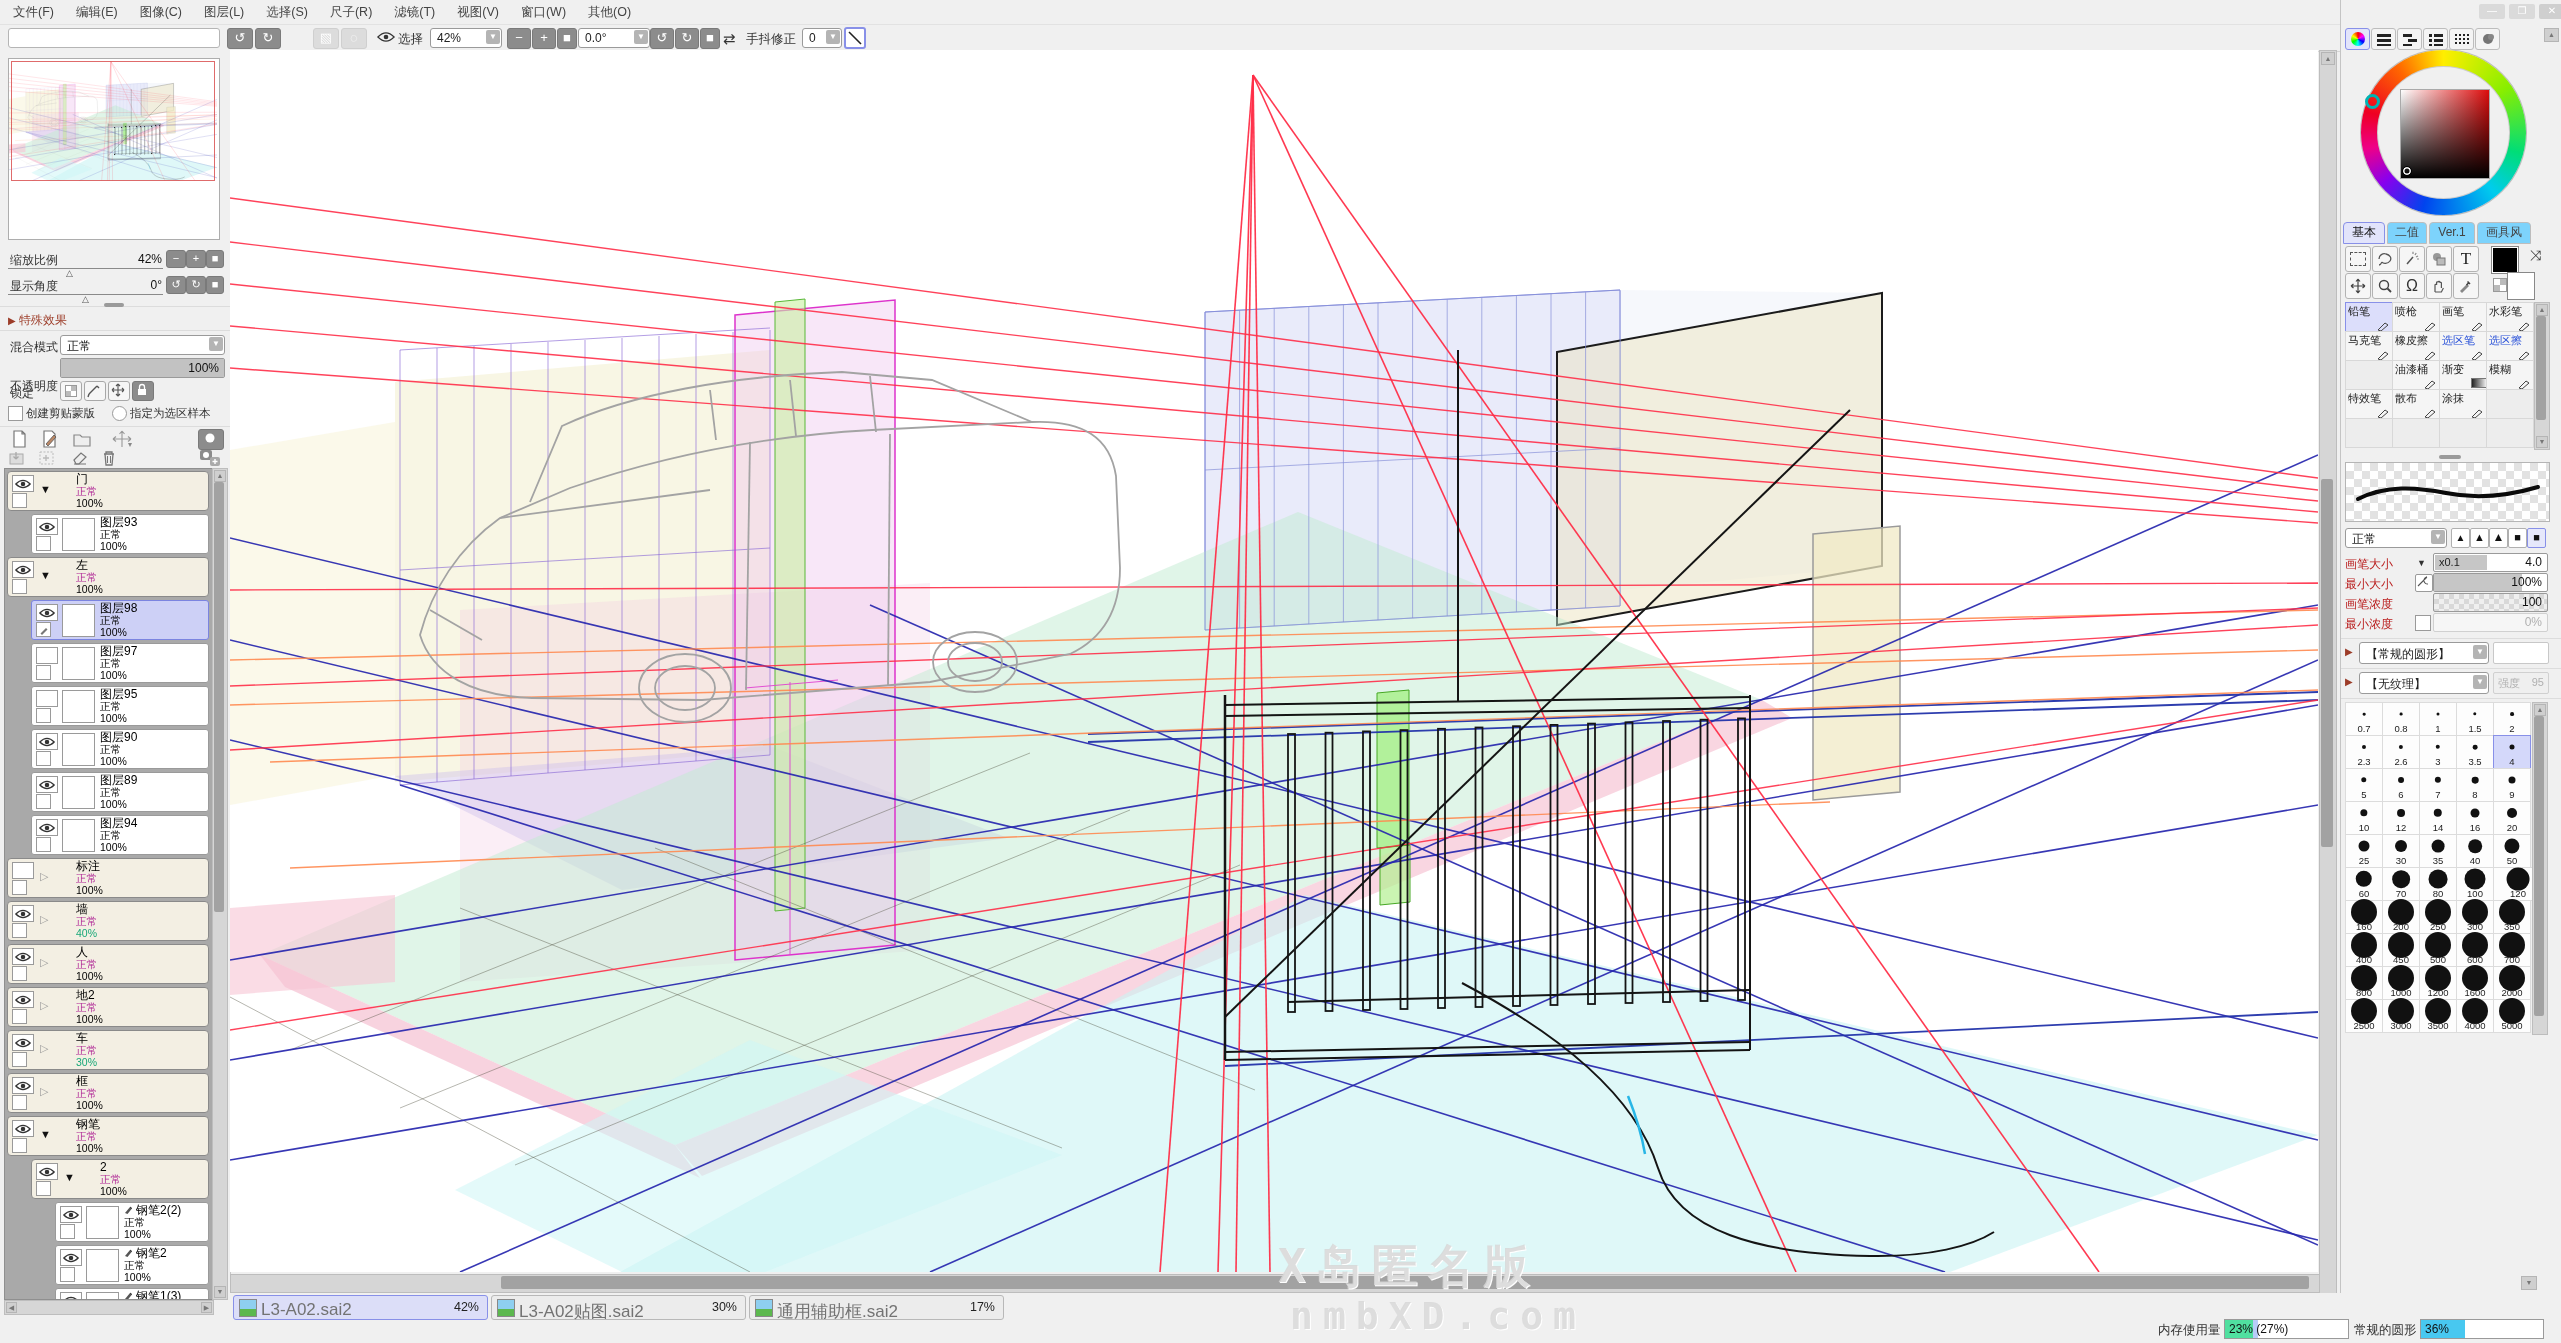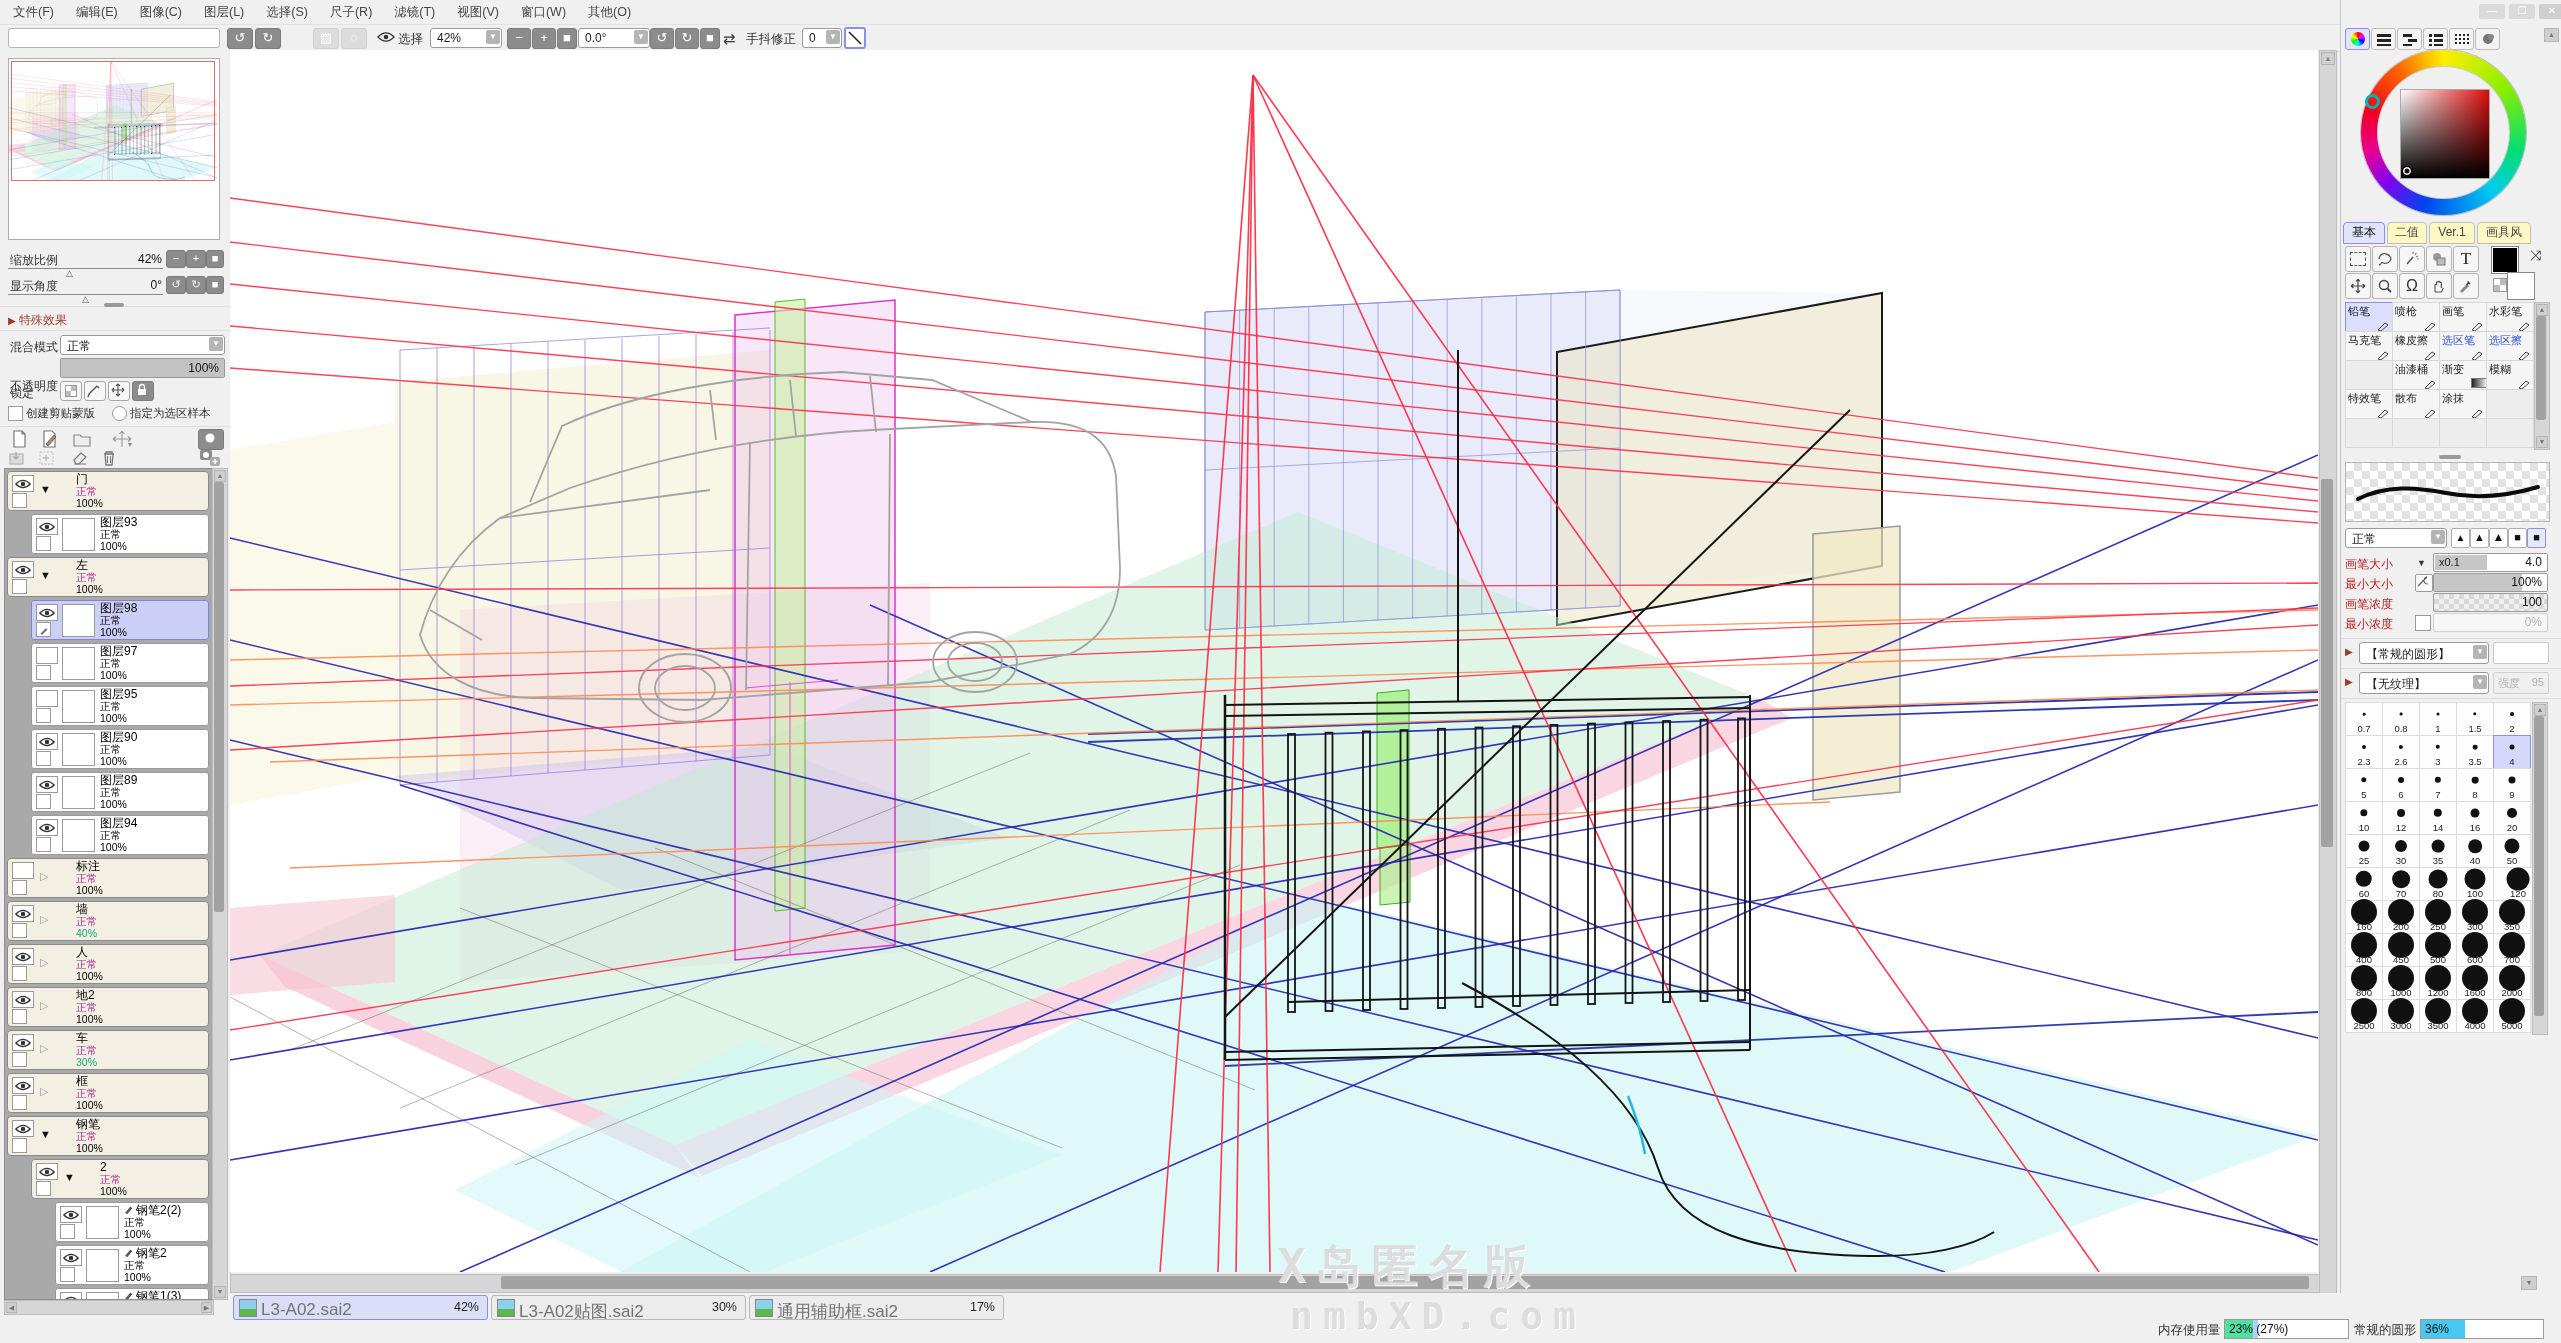--- a/index.html
+++ b/index.html
@@ -45,21 +45,21 @@
   .sthumb{position:absolute;background:#a2a2a2;border-radius:2px;}
   .sarrow{position:absolute;background:#cfcfcf;border:1px solid #b5b5b5;color:#777;font-size:7px;text-align:center;}
   
   #canvas-wrap{left:230px;top:50px;width:2088px;height:1222px;background:#ffffff;overflow:hidden;}
   #watermark1,#watermark2{position:absolute;z-index:60;font-family:"DejaVu Sans Mono",monospace;font-weight:bold;color:rgba(215,215,215,0.85);text-shadow:1px 1px 0 #fff;letter-spacing:10px;}
   
   #right-panel{left:2340px;top:0;width:221px;height:1343px;background:#f0f0f0;border-left:1px solid #c4c4c4;}
   .wbtn{position:absolute;top:4px;width:26px;height:15px;background:#dadada;border-radius:2px;color:#fff;font-size:10px;text-align:center;line-height:14px;}
   .pico{position:absolute;top:28px;width:23px;height:20px;background:#f4f4f4;border:1px solid #bdbdbd;border-radius:3px;display:flex;align-items:center;justify-content:center;}
   .pico.sel{background:#e2e4fb;border-color:#8890e8;}
-  .rtab{position:absolute;top:222px;height:20px;background:#fef9c3;border:1px solid #bdbdbd;border-radius:4px 4px 0 0;font-size:12px;text-align:center;line-height:19px;color:#444;}
+  .rtab{position:absolute;top:222px;height:20px;background:#7dd3fc;border:1px solid #bdbdbd;border-radius:4px 4px 0 0;font-size:12px;text-align:center;line-height:19px;color:#444;}
   .rtab.active{background:#e2e4fb;border-color:#8890e8;color:#111;}
   .tool{position:absolute;width:24px;height:24px;background:#f6f6f6;border:1px solid #b3b3b3;border-radius:3px;display:flex;align-items:center;justify-content:center;color:#444;}
   .bcell{position:absolute;width:46px;height:28px;background:#f5f5f5;border:1px solid #d8d8d8;overflow:hidden;}
   .bcell .bn{position:absolute;left:2px;top:1px;font-size:11px;color:#222;white-space:nowrap;}
   .bcell.blue .bn{color:#2850d8;}
   .bcell.sel{background:#dcdefb;border-color:#8890e8;}
   .bcell .mark{position:absolute;right:3px;bottom:2px;width:12px;height:9px;}
   .prow-label{position:absolute;font-size:12px;color:#b91c1c;white-space:nowrap;}
   .pbox{position:absolute;height:17px;background:#fff;border:1px solid #9a9a9a;border-radius:2px;font-size:12px;}
   .pbox .pv{position:absolute;right:5px;top:1px;color:#111;}

